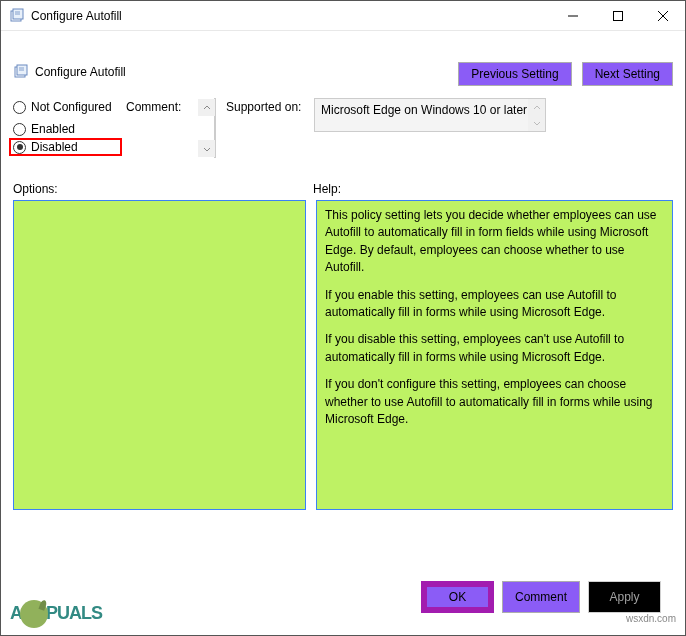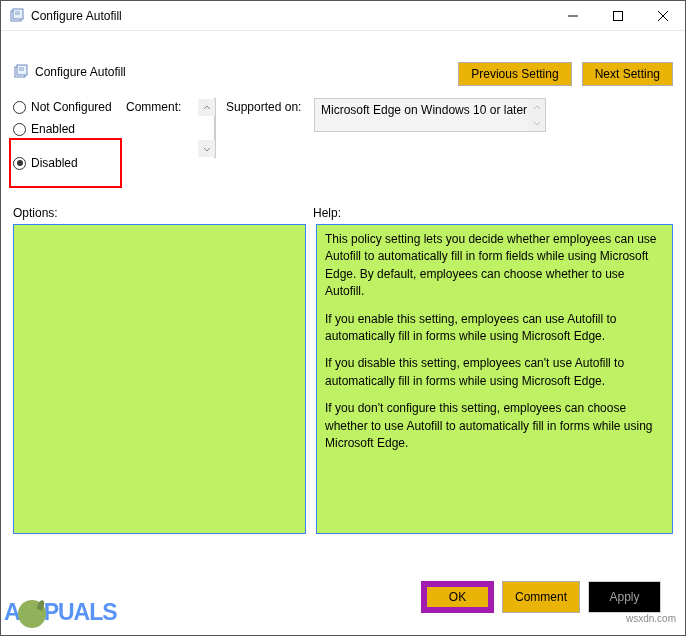--- a/index.html
+++ b/index.html
@@ -77,21 +77,21 @@
       font-size: 12px;
     }
     .nav-row {
       display: flex;
       justify-content: flex-end;
       gap: 10px;
       margin-top: -24px;
       margin-bottom: 12px;
     }
     .btn {
-      background: #eab308;
+      background: #8b5cf6;
       border: 1px solid #adadad;
       padding: 4px 12px;
       font-size: 12px;
       min-width: 85px;
       text-align: center;
       cursor: pointer;
     }
     .btn.default {
       border: 6px solid #a21caf;
       padding: 3px 11px;
@@ -115,21 +115,21 @@
       padding-top: 2px;
     }
     .radio-item {
       display: flex;
       align-items: center;
       gap: 5px;
       cursor: pointer;
     }
     .radio-item.highlighted {
       border: 2px solid red;
-      padding: 16px 2px;
+      padding: 0 2px;
       margin: -6px -4px -6px -4px;
     }
     .radio {
       width: 13px;
       height: 13px;
       border: 1px solid #333;
       border-radius: 50%;
       display: inline-flex;
       align-items: center;
       justify-content: center;
@@ -233,24 +233,24 @@
     .icon-small {
       width: 16px;
       height: 16px;
       display: inline-flex;
       align-items: center;
       justify-content: center;
     }
     .watermark {
       position: absolute;
       bottom: 8px;
-      left: 4px;
-      font-size: 23px;
+      left: 10px;
+      font-size: 18px;
       font-weight: bold;
-      color: #3b82f6;
+      color: #0f766e;
       letter-spacing: -1px;
       font-family: Arial, sans-serif;
       opacity: 0.85;
       z-index: 5;
     }
     .watermark-icon {
       display: inline-flex;
       vertical-align: middle;
       width: 28px;
       height: 28px;

